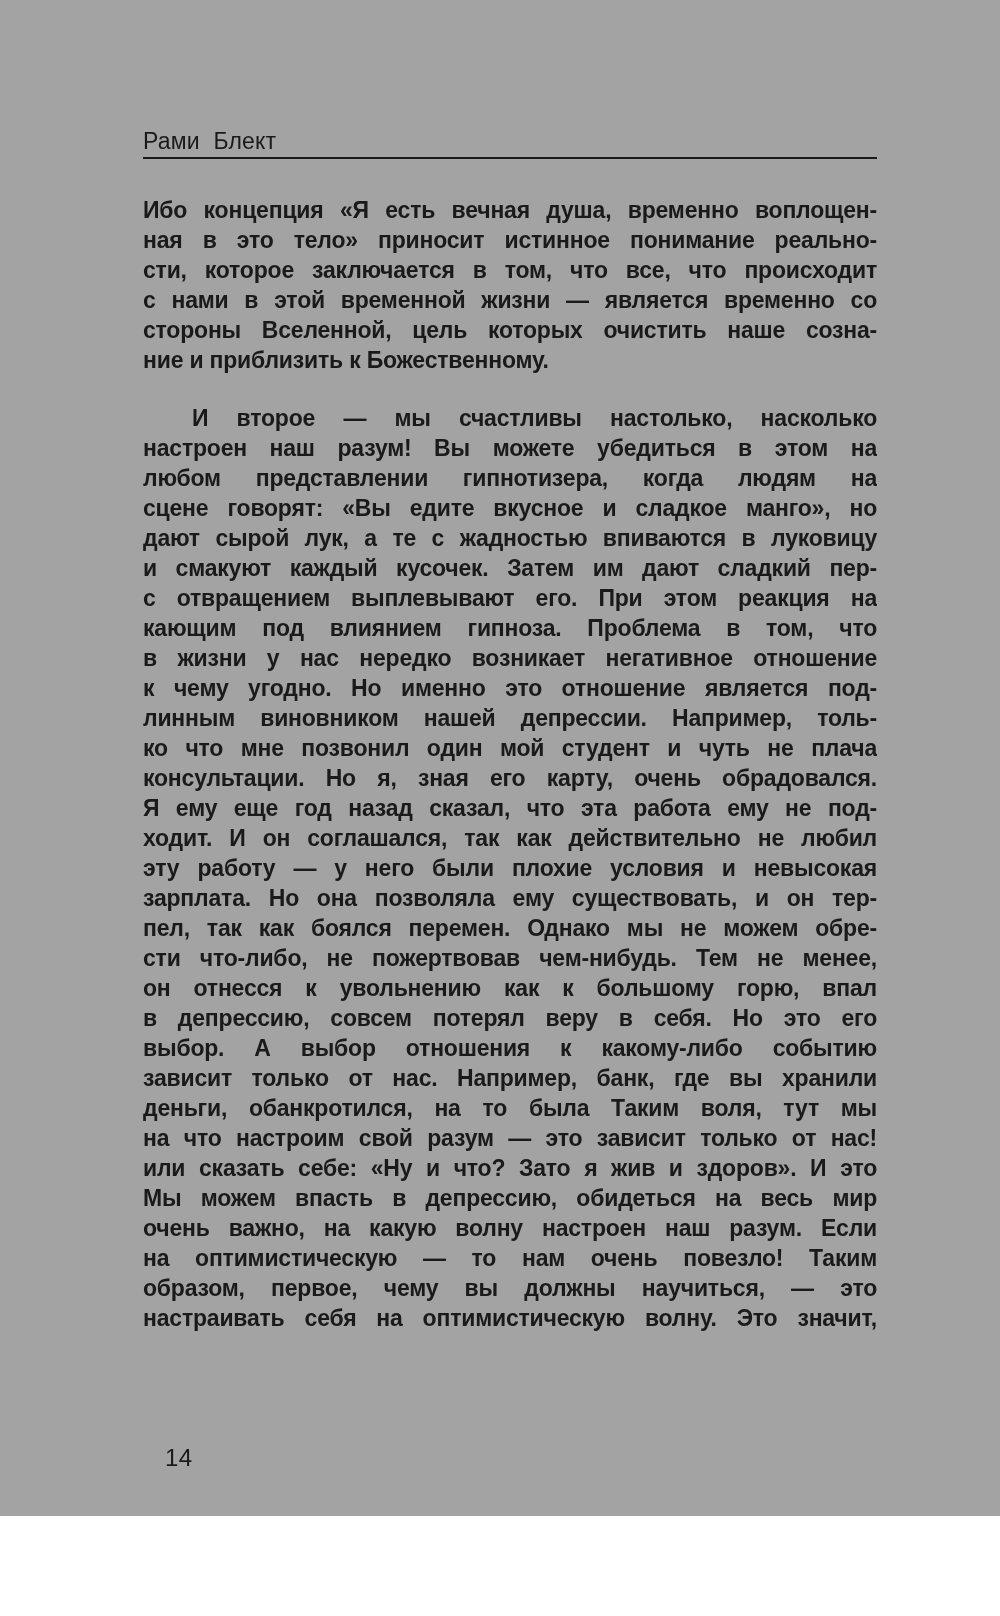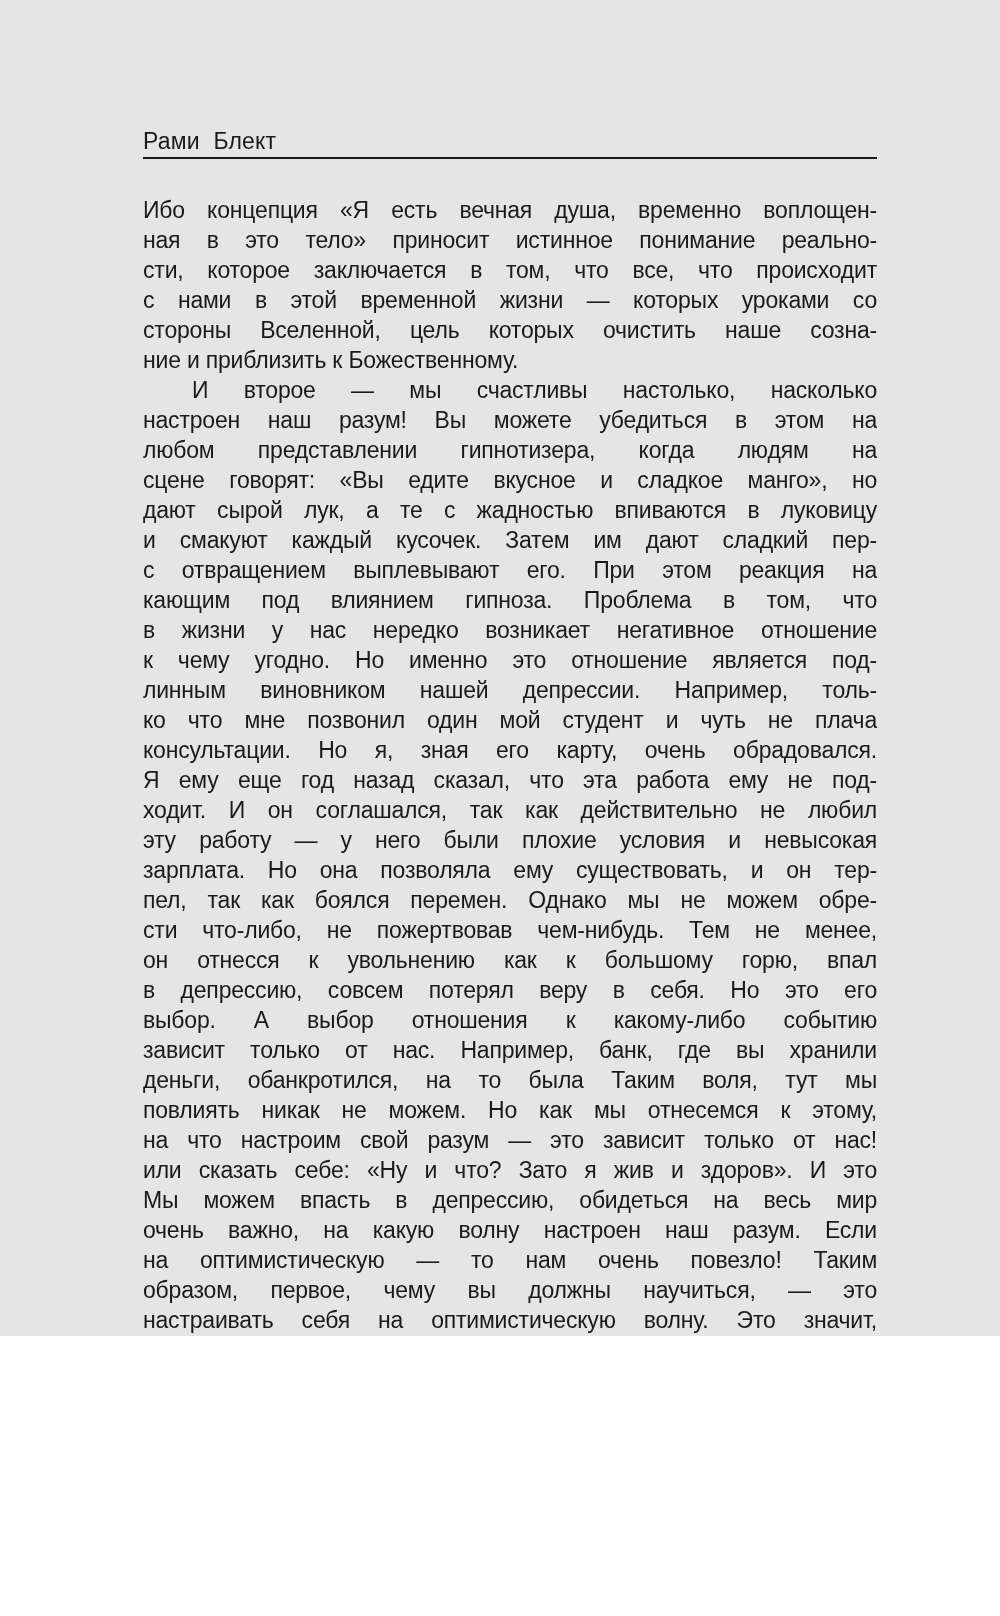--- a/index.html
+++ b/index.html
@@ -3,22 +3,22 @@
 <meta charset="utf-8">
 <style>
   html, body {
     margin: 0;
     padding: 0;
     background: #ffffff;
   }
   .page {
     position: relative;
     width: 1000px;
-    height: 1336px;
-    background: #e5e5e5;
+    height: 1516px;
+    background: #a3a3a3;
     font-family: "Liberation Sans", "DejaVu Sans", sans-serif;
     color: #1a1a1a;
     overflow: hidden;
   }
   .running-header {
     position: absolute;
     top: 128px;
     left: 143px;
     width: 734px;
     font-size: 23px;
@@ -36,23 +36,25 @@
     font-size: 23px;
     letter-spacing: -0.2px;
   }
   .body-text .line {
     height: 30px;
     line-height: 30px;
     text-align: justify;
     text-align-last: justify;
     white-space: normal;
     overflow: hidden;
+    font-weight: bold;
   }
   .body-text .line.indent {
     text-indent: 49px;
+    margin-top: 28px;
   }
   .body-text .line.para-last {
     text-align-last: left;
   }
   .page-number {
     position: absolute;
     top: 1444px;
     left: 145px;
     font-size: 24px;
     line-height: 28px;
@@ -65,21 +67,21 @@
 
 <div class="page">
   <div class="running-header">
     <span>Рами Блект</span>
   </div>
 
   <div class="body-text">
       <div class="line">Ибо концепция «Я есть вечная душа, временно воплощен-</div>
       <div class="line">ная в это тело» приносит истинное понимание реально-</div>
       <div class="line">сти, которое заключается в том, что все, что происходит</div>
-      <div class="line">с нами в этой временной жизни — которых уроками со</div>
+      <div class="line">с нами в этой временной жизни — является временно со</div>
       <div class="line">стороны Вселенной, цель которых очистить наше созна-</div>
       <div class="line para-last">ние и приблизить к Божественному.</div>
       <div class="line indent">И второе — мы счастливы настолько, насколько</div>
       <div class="line">настроен наш разум! Вы можете убедиться в этом на</div>
       <div class="line">любом представлении гипнотизера, когда людям на</div>
       <div class="line">сцене говорят: «Вы едите вкусное и сладкое манго», но</div>
       <div class="line">дают сырой лук, а те с жадностью впиваются в луковицу</div>
       <div class="line">и смакуют каждый кусочек. Затем им дают сладкий пер-</div>
       <div class="line">с отвращением выплевывают его. При этом реакция на</div>
       <div class="line">кающим под влиянием гипноза. Проблема в том, что</div>
@@ -92,21 +94,20 @@
       <div class="line">ходит. И он соглашался, так как действительно не любил</div>
       <div class="line">эту работу — у него были плохие условия и невысокая</div>
       <div class="line">зарплата. Но она позволяла ему существовать, и он тер-</div>
       <div class="line">пел, так как боялся перемен. Однако мы не можем обре-</div>
       <div class="line">сти что-либо, не пожертвовав чем-нибудь. Тем не менее,</div>
       <div class="line">он отнесся к увольнению как к большому горю, впал</div>
       <div class="line">в депрессию, совсем потерял веру в себя. Но это его</div>
       <div class="line">выбор. А выбор отношения к какому-либо событию</div>
       <div class="line">зависит только от нас. Например, банк, где вы хранили</div>
       <div class="line">деньги, обанкротился, на то была Таким воля, тут мы</div>
-      <div class="line">повлиять никак не можем. Но как мы отнесемся к этому,</div>
       <div class="line">на что настроим свой разум — это зависит только от нас!</div>
       <div class="line">или сказать себе: «Ну и что? Зато я жив и здоров». И это</div>
       <div class="line">Мы можем впасть в депрессию, обидеться на весь мир</div>
       <div class="line">очень важно, на какую волну настроен наш разум. Если</div>
       <div class="line">на оптимистическую — то нам очень повезло! Таким</div>
       <div class="line">образом, первое, чему вы должны научиться, — это</div>
       <div class="line">настраивать себя на оптимистическую волну. Это значит,</div>
     </div>
 
   <div class="page-number">14</div>

